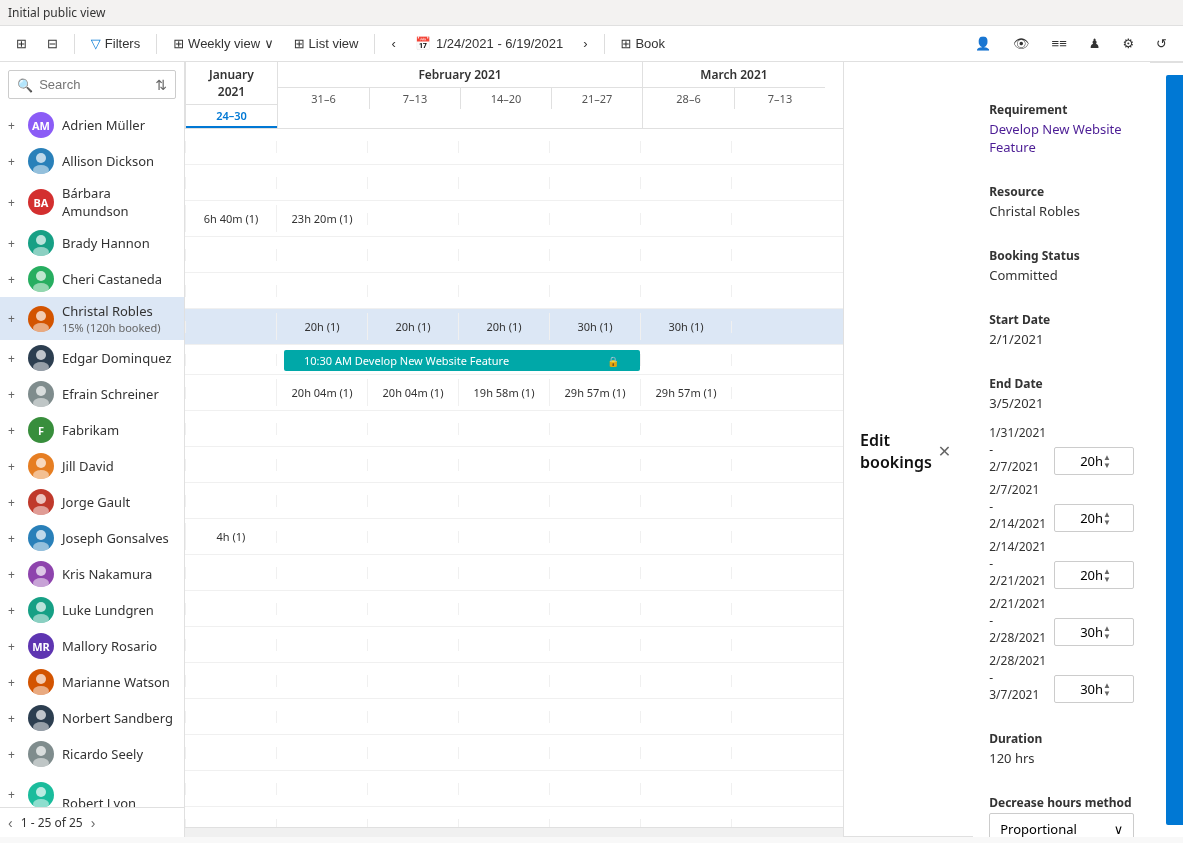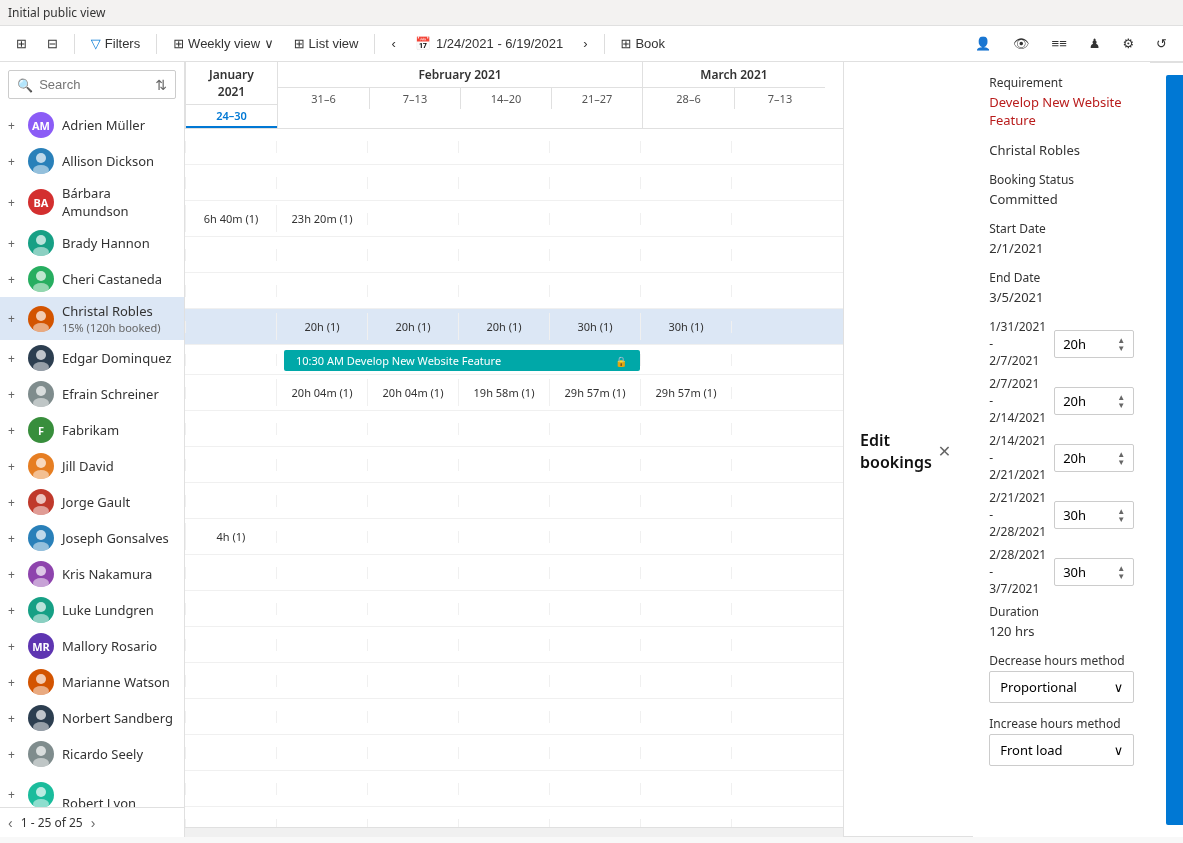--- a/index.html
+++ b/index.html
@@ -190,21 +190,21 @@
       font-size: 11px;
       color: #333;
       border-left: 1px solid #f0f0f0;
       text-align: center;
     }
 
     .booking-bar {
       background: #00a8a8;
       color: #fff;
       font-size: 11px;
-      padding: 3px 12px;
+      padding: 3px 20px;
       border-radius: 2px;
       display: flex;
       align-items: center;
       justify-content: space-between;
       margin: 2px 4px;
       cursor: pointer;
     }
 
     .scrollbar-track {
       height: 10px;
@@ -245,36 +245,36 @@
       border: none;
       padding: 2px 6px;
     }
 
     .edit-panel-body {
       padding: 12px 16px;
       flex: 1;
     }
 
     .field-group { margin-bottom: 12px; }
-    .field-label { font-size: 12px; font-weight: 400; color: #333; margin-bottom: 2px; }
-    .field-value { font-size: 13px; color: #b91c1c; }
+    .field-label { font-size: 12px; font-weight: 700; color: #333; margin-bottom: 2px; margin-top: 27px; }
+    .field-value { font-size: 13px; color: #4c1d95; }
     .field-value.plain { color: #333; }
 
     .week-row {
       display: flex;
-      align-items: center;
+      align-items: flex-end;
       margin-bottom: 6px;
       gap: 8px;
     }
     .week-label { font-size: 12px; color: #333; flex: 1; }
     .week-input {
       width: 80px;
       border: 1px solid #ccc;
       border-radius: 2px;
-      padding: 4px 8px;
+      padding: 4px 25px;
       font-size: 13px;
       display: flex;
       align-items: center;
       justify-content: space-between;
     }
     .week-spinners { display: flex; flex-direction: column; }
     .week-spinner { font-size: 8px; cursor: pointer; color: #666; line-height: 1; }
 
     .dropdown-field {
       border: 1px solid #ccc;
@@ -819,20 +819,21 @@
     <div class="edit-panel-header">
       <h2>Edit bookings</h2>
       <button class="edit-panel-close">✕</button>
     </div>
     <div class="edit-panel-body">
       <div class="field-group">
         <div class="field-label">Requirement</div>
         <div class="field-value">Develop New Website Feature</div>
       </div>
       <div class="field-group">
+        <div class="field-label">Resource</div>
         <div class="field-value plain">Christal Robles</div>
       </div>
       <div class="field-group">
         <div class="field-label">Booking Status</div>
         <div class="field-value plain">Committed</div>
       </div>
       <div class="field-group">
         <div class="field-label">Start Date</div>
         <div class="field-value plain">2/1/2021</div>
       </div>

